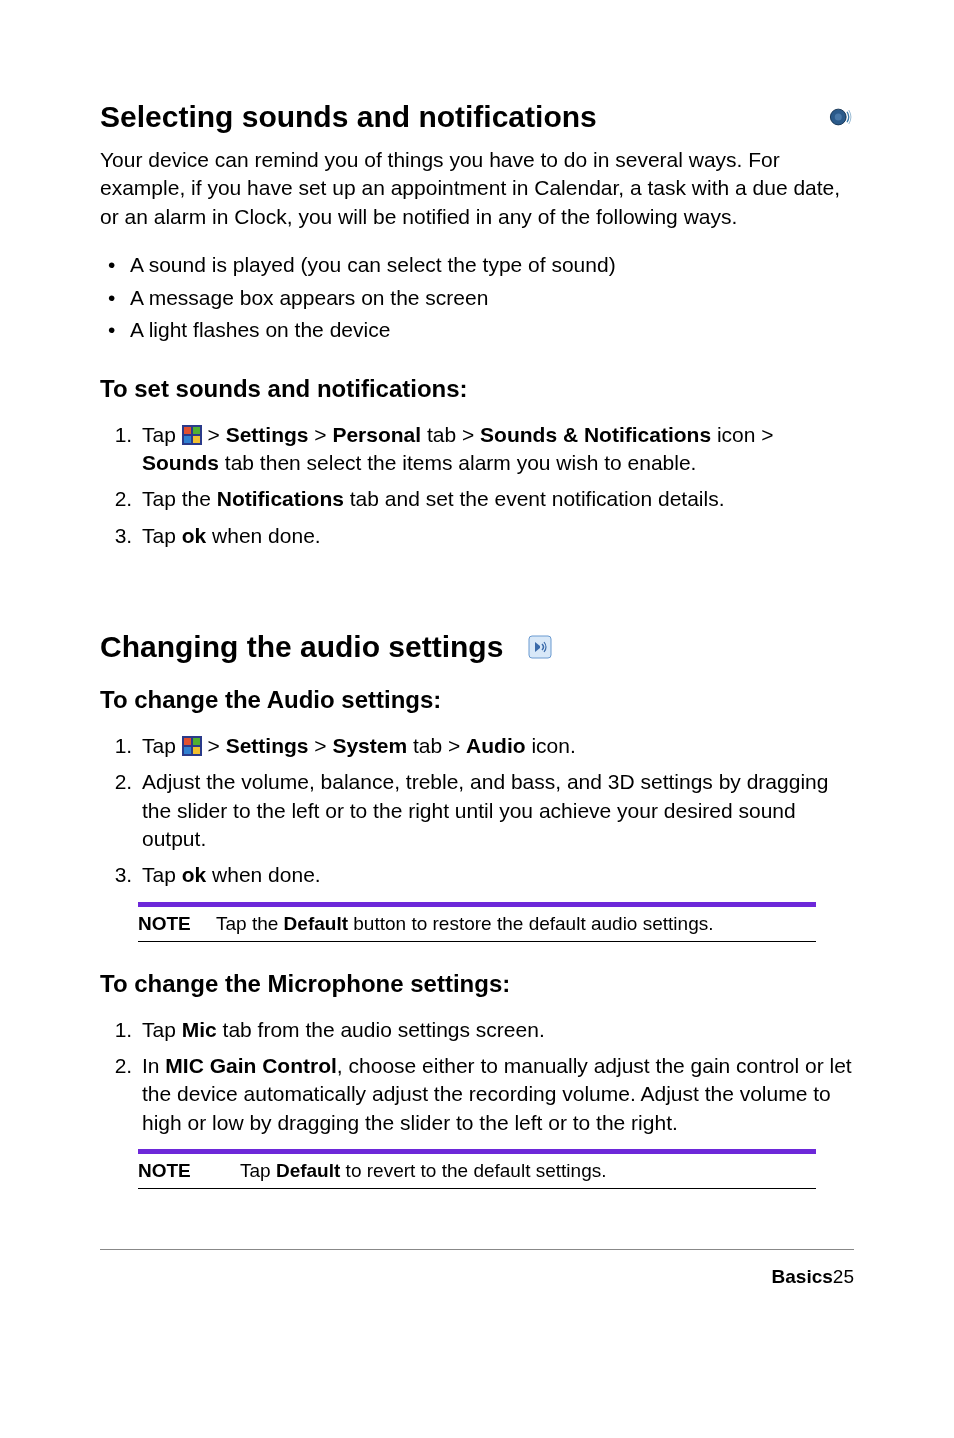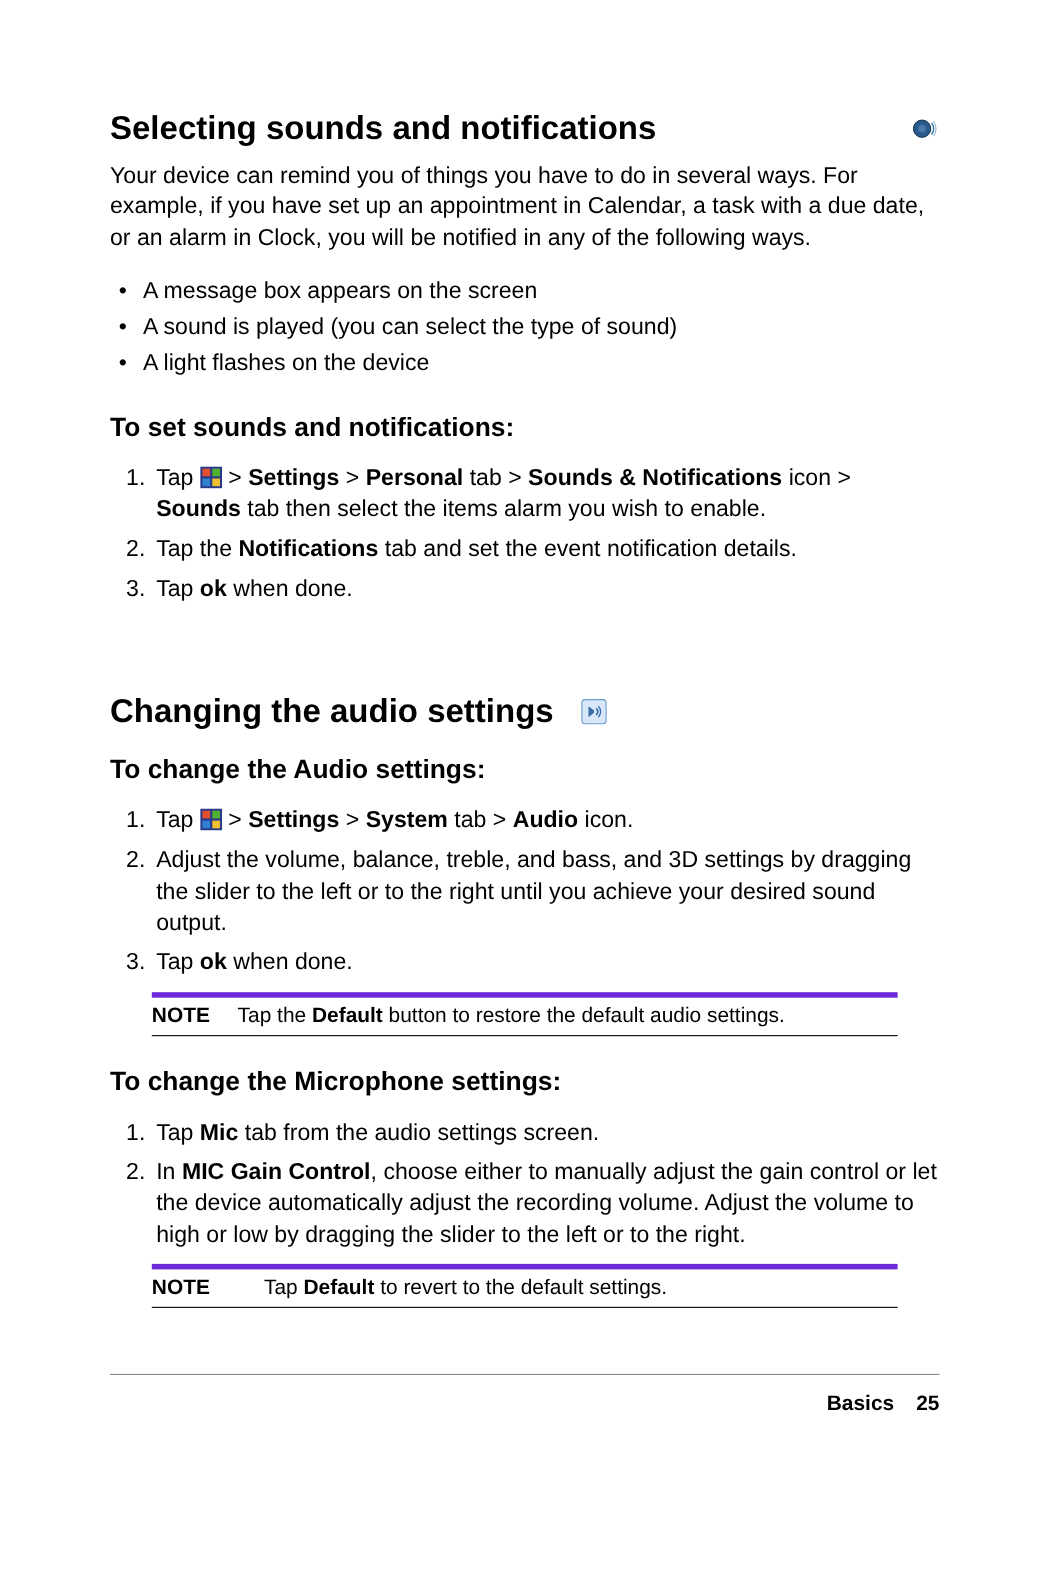--- a/index.html
+++ b/index.html
@@ -104,22 +104,21 @@
       border-top: 1px solid #888;
       padding-top: 16px;
       display: flex;
       justify-content: flex-end;
       font-size: 19px;
     }
     .footer-left {
       font-weight: bold;
     }
     .footer-right {
-      font-weight: bold;
-      margin-left: 20px;
+      font-weight: normal;
     }
     .icon-speaker {
       width: 28px;
       height: 28px;
       display: inline-block;
       vertical-align: middle;
     }
     .icon-audio {
       width: 26px;
       height: 26px;
@@ -144,22 +143,22 @@
       <circle cx="14" cy="16" r="4" fill="#4878a8"></circle>
       <path d="M24 10 Q28 16 24 22" stroke="#3a7aaa" stroke-width="1.5" fill="none"></path>
       <path d="M26 8 Q31 16 26 24" stroke="#3a7aaa" stroke-width="1" fill="none" opacity="0.6"></path>
     </svg>
   </span>
 </div>
 
 <p class="intro">Your device can remind you of things you have to do in several ways. For example, if you have set up an appointment in Calendar, a task with a due date, or an alarm in Clock, you will be notified in any of the following ways.</p>
 
 <ul class="bullet-list">
+  <li>A sound is played (you can select the type of sound)</li>
   <li>A message box appears on the screen</li>
-  <li>A sound is played (you can select the type of sound)</li>
   <li>A light flashes on the device</li>
 </ul>
 
 <div class="heading2">To set sounds and notifications:</div>
 
 <ol class="num-list">
   <li>
     <span>Tap </span><span class="icon-winflag"><svg viewBox="0 0 20 20">
           <rect x="0" y="0" width="20" height="20" fill="#2a3a8a"></rect>
           <rect x="2" y="2" width="7" height="7" fill="#e05030"></rect>

